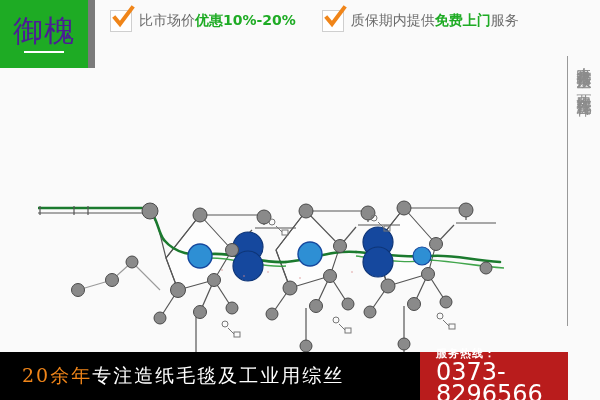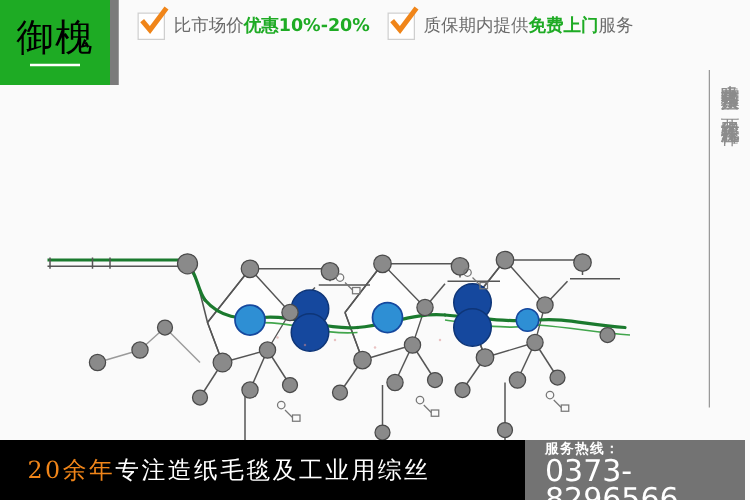--- a/index.html
+++ b/index.html
@@ -31,21 +31,21 @@
     left: 0; top: 0;
     width: 88px;
     height: 68px;
     background: #1eab24;
     display: flex;
     flex-direction: column;
     align-items: center;
     justify-content: center;
   }
   .logo-text {
-    color: #000000;
+    color: #4c1d95;
     font-size: 30px;
     line-height: 32px;
     letter-spacing: 1px;
     font-family: "DejaVu Serif", "Liberation Serif", serif;
     font-weight: normal;
   }
   .logo-rule {
     width: 40px;
     height: 2px;
     background: #ffffff;
@@ -62,20 +62,21 @@
   .bullets {
     position: absolute;
     left: 110px; top: 2px;
     width: 490px;
     height: 78px;
   }
   .bullet-row {
     display: flex;
     align-items: center;
     height: 38px;
+    gap: 12px;
   }
   .bullet {
     display: flex;
     align-items: center;
   }
   .chk {
     width: 20px;
     height: 20px;
     position: relative;
     flex: 0 0 auto;
@@ -170,26 +171,26 @@
     font-family: "DejaVu Serif", "Liberation Serif", serif;
     letter-spacing: 2px;
     white-space: nowrap;
   }
   .footer-slogan .hl {
     color: #f08519;
   }
   .footer-green {
     position: absolute;
     left: 420px; top: 0;
-    width: 176px;
+    width: 148px;
     height: 48px;
-    background: #737373;
+    background: #b91c1c;
     display: flex;
     flex-direction: column;
-    justify-content: flex-start;
+    justify-content: center;
     padding-left: 16px;
     box-sizing: border-box;
   }
   .hotline-label {
     color: #ffffff;
     font-size: 11px;
     line-height: 14px;
     font-weight: bold;
     letter-spacing: 1px;
   }

